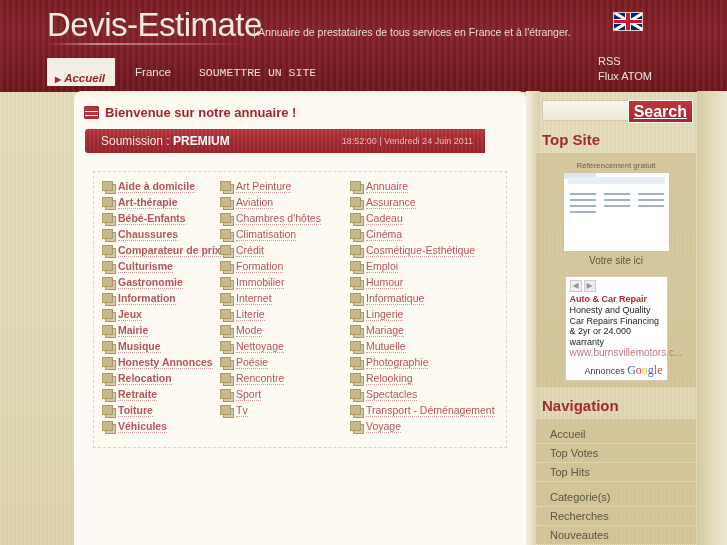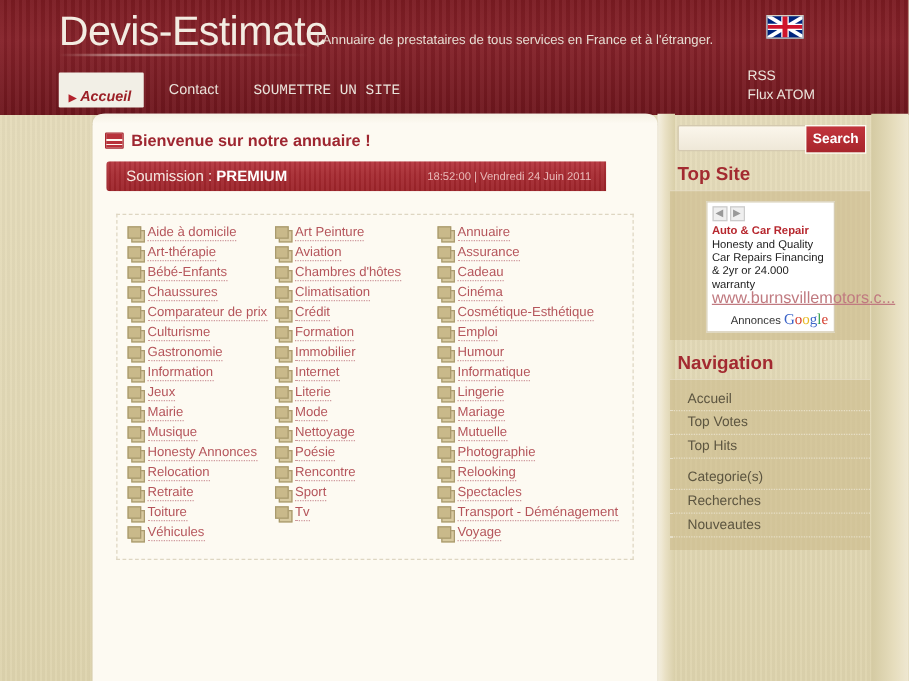--- a/index.html
+++ b/index.html
@@ -190,21 +190,21 @@
     border: 1px dashed #ded6c2;
     box-sizing: border-box;
   }
   .catcols {
     position: absolute;
     left: 8px; top: 6px;
     width: 400px;
     display: flex;
   }
   .catcol { display: flex; flex-direction: column; }
-  .catcol.c1 { width: 118px; }
+  .catcol.c1 { width: 118px; font-weight: bold; }
   .catcol.c2 { width: 146px; }
   .catcol.c3 { width: 130px; }
   .cat {
     display: flex;
     align-items: center;
     gap: 5px;
     height: 16px;
   }
   .cat .ico {
     width: 9px; height: 8px;
@@ -253,25 +253,26 @@
     border: none; background: transparent;
     font-family: "Liberation Sans", sans-serif;
     font-size: 10px;
     outline: none;
   }
   .sb-search .btn {
     position: absolute; right: -1px; top: -1px;
     height: 21px; padding: 0 5px;
     background: linear-gradient(180deg,#c2343c,#a7252c);
     color: #fff;
-    font-size: 11px;
+    font-size: 16px;
     font-weight: bold;
     line-height: 21px;
     border: 1px solid #fdfaf2;
     cursor: pointer;
+    text-decoration: underline;
   }
 
   .sb-h {
     color: #a32a31;
     font-size: 15px;
     font-weight: bold;
     margin: 10px 0 4px 6px;
   }
   .sb-block {
     background: rgba(202,184,134,0.55);
@@ -315,21 +316,21 @@
     box-sizing: border-box;
     position: relative;
   }
   .sb-ad .arr { display:flex; gap:2px; margin-bottom:2px; }
   .sb-ad .arr span {
     width:10px;height:10px;background:#efefef;border:1px solid #ccc;
     font-size:8px;line-height:9px;text-align:center;color:#999;
   }
   .sb-ad .t { color:#b7282f; font-size:9px; font-weight:bold; line-height:11px;}
   .sb-ad .d { color:#222; font-size:9px; line-height:10.5px; }
-  .sb-ad .u { color:#c07a80; font-size:13px; line-height:11px;text-decoration:underline; }
+  .sb-ad .u { color:#c07a80; font-size:10px; line-height:11px; }
   .sb-ad .brand {
     margin-top:5px; text-align:right; font-size:9px; color:#333;
   }
   .sb-ad .brand .g { font-family:"Liberation Serif", serif; font-size:12px; }
   .sb-ad .brand .g .b{color:#3a63c8;} .sb-ad .brand .g .r{color:#d43b2c;}
   .sb-ad .brand .g .y{color:#e8b923;} .sb-ad .brand .g .gr{color:#35a04d;}
 
   .sb-list { padding: 2px 0 4px 0; }
   .sb-list a {
     display: block;
@@ -361,21 +362,21 @@
 
 <div id="page">
 
   <div class="header">
     <div class="logo">Devis-Estimate</div>
     <div class="logo-rule"></div>
     <div class="tagline">| Annuaire de prestataires de tous services en France et à l'étranger.</div>
 
     <div class="nav">
       <a class="active" href="#"><span class="arrow">▶</span><span>Accueil</span></a>
-      <a href="#">Contact</a>
+      <a href="#">France</a>
       <a class="caps" href="#">SOUMETTRE UN SITE</a>
     </div>
 
     <div class="flag">
       <div class="d1"></div>
         <div class="d2"></div>
       <div class="h"></div>
         <div class="v"></div>
       <div class="hr"></div>
         <div class="vr"></div>
@@ -605,20 +606,40 @@
 
   <div class="sidebar">
 
     <div class="sb-search">
       <input type="text" placeholder="" style="">
       <div class="btn">Search</div>
     </div>
 
     <div class="sb-h">Top Site</div>
     <div class="sb-block">
+      <div class="topsite">
+        <div class="cap">Référencement gratuit</div>
+        <div class="thumb">
+          <div class="hdr tl"></div>
+          <div class="col c1"></div>
+            <div class="col c2"></div>
+            <div class="col c3"></div>
+          <div class="line" style="top:20px"></div>
+          <div class="line" style="top:26px"></div>
+          <div class="line" style="top:32px"></div>
+          <div class="line" style="top:38px"></div>
+          <div class="line" style="left:40px;top:20px"></div>
+          <div class="line" style="left:40px;top:26px"></div>
+          <div class="line" style="left:40px;top:32px"></div>
+          <div class="line" style="left:74px;top:20px"></div>
+          <div class="line" style="left:74px;top:26px"></div>
+          <div class="line" style="left:74px;top:32px"></div>
+        </div>
+        <div class="sub">Votre site ici</div>
+      </div>
 
       <div class="sb-ad">
         <div class="arr">
           <span>◀</span>
           <span>▶</span>
         </div>
         <div class="t">Auto &amp; Car Repair</div>
         <div class="d">Honesty and Quality Car Repairs Financing &amp; 2yr or 24.000 warranty</div>
         <div class="u">www.burnsvillemotors.c...</div>
         <div class="brand"><span>Annonces</span>

